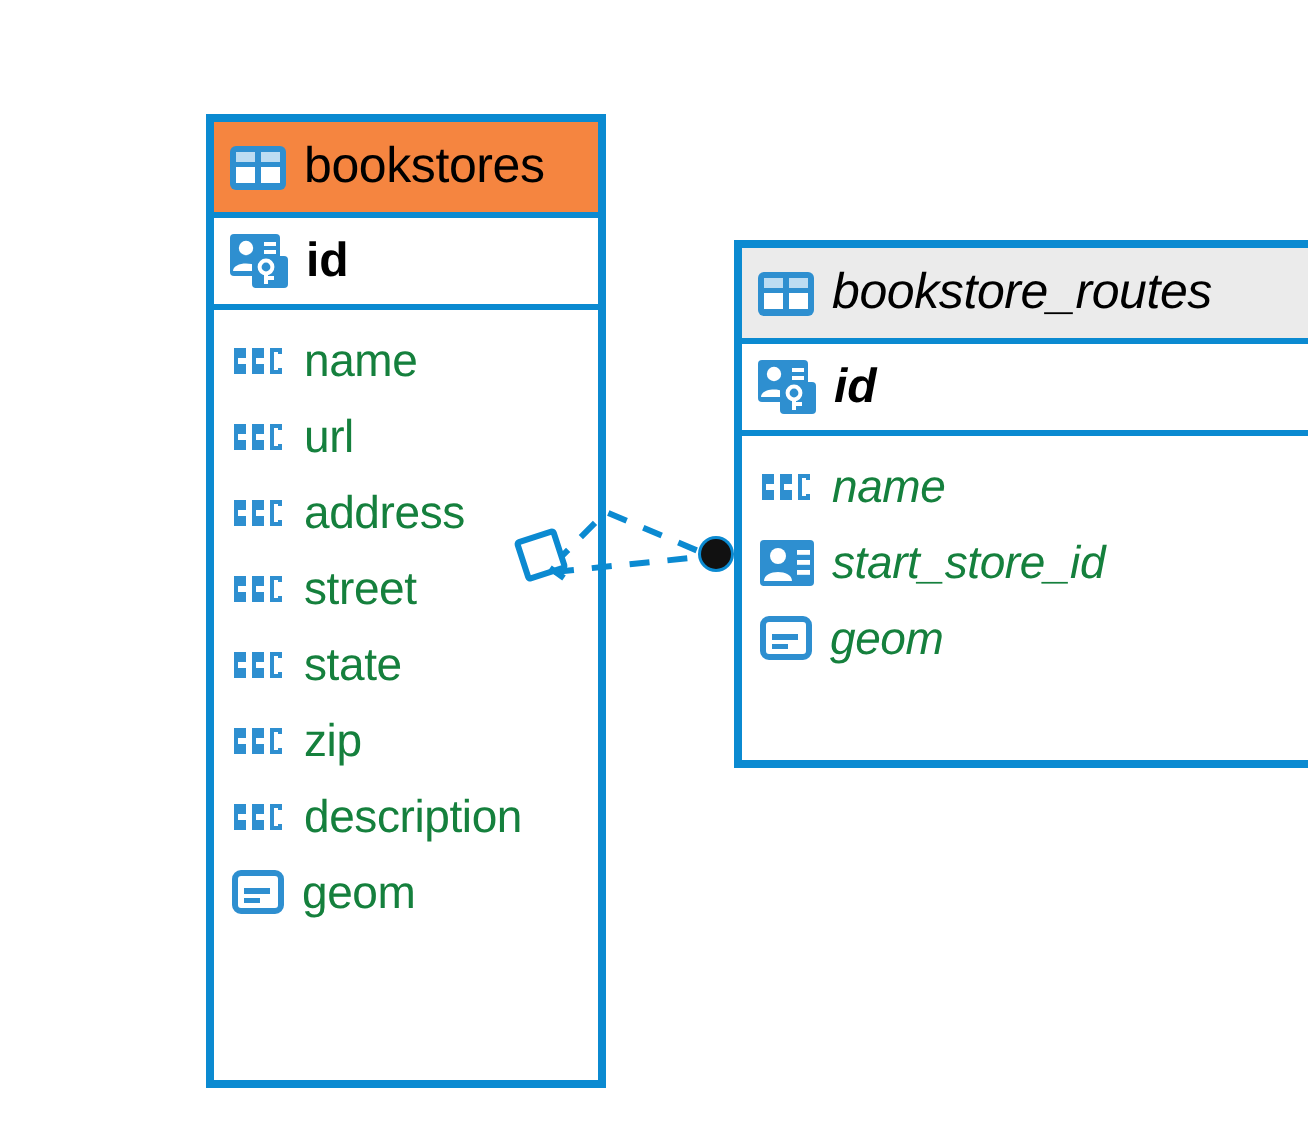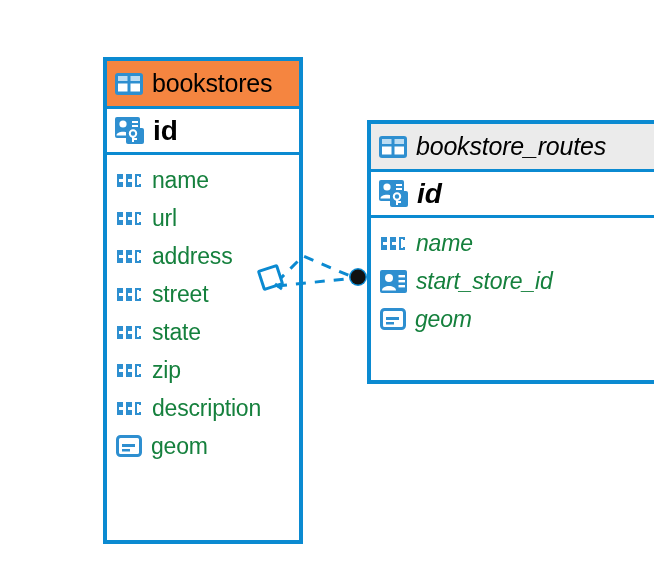--- a/index.html
+++ b/index.html
@@ -46,21 +46,21 @@
   .pk-row {
     display: flex;
     align-items: center;
     box-sizing: border-box;
     height: 46px;
     padding-left: 8px;
     background: #ffffff;
     border-bottom: 3px solid #0b8ad1;
   }
   .pk-label {
-    font-size: 28px;
+    font-size: 24px;
     font-weight: bold;
     color: #000000;
     margin-left: 9px;
   }
   .fields { padding: 6px 0 8px 0; }
   .field-row {
     display: flex;
     align-items: center;
     height: 38px;
     padding-left: 9px;

